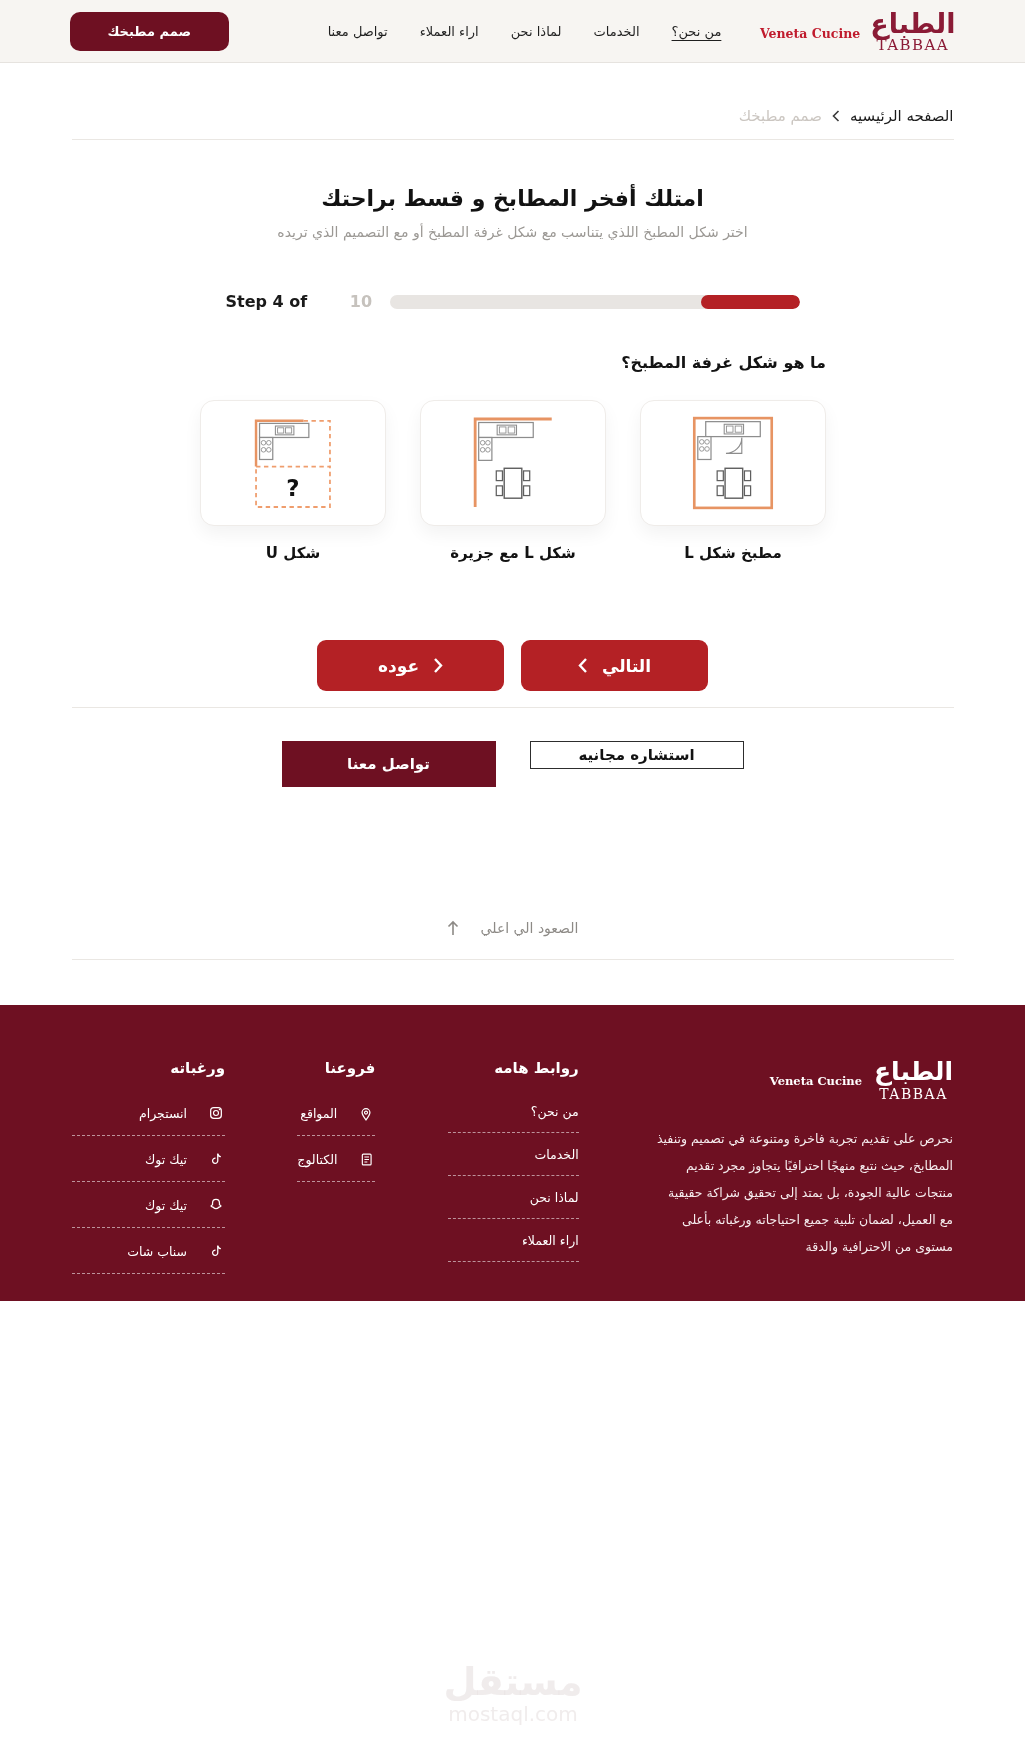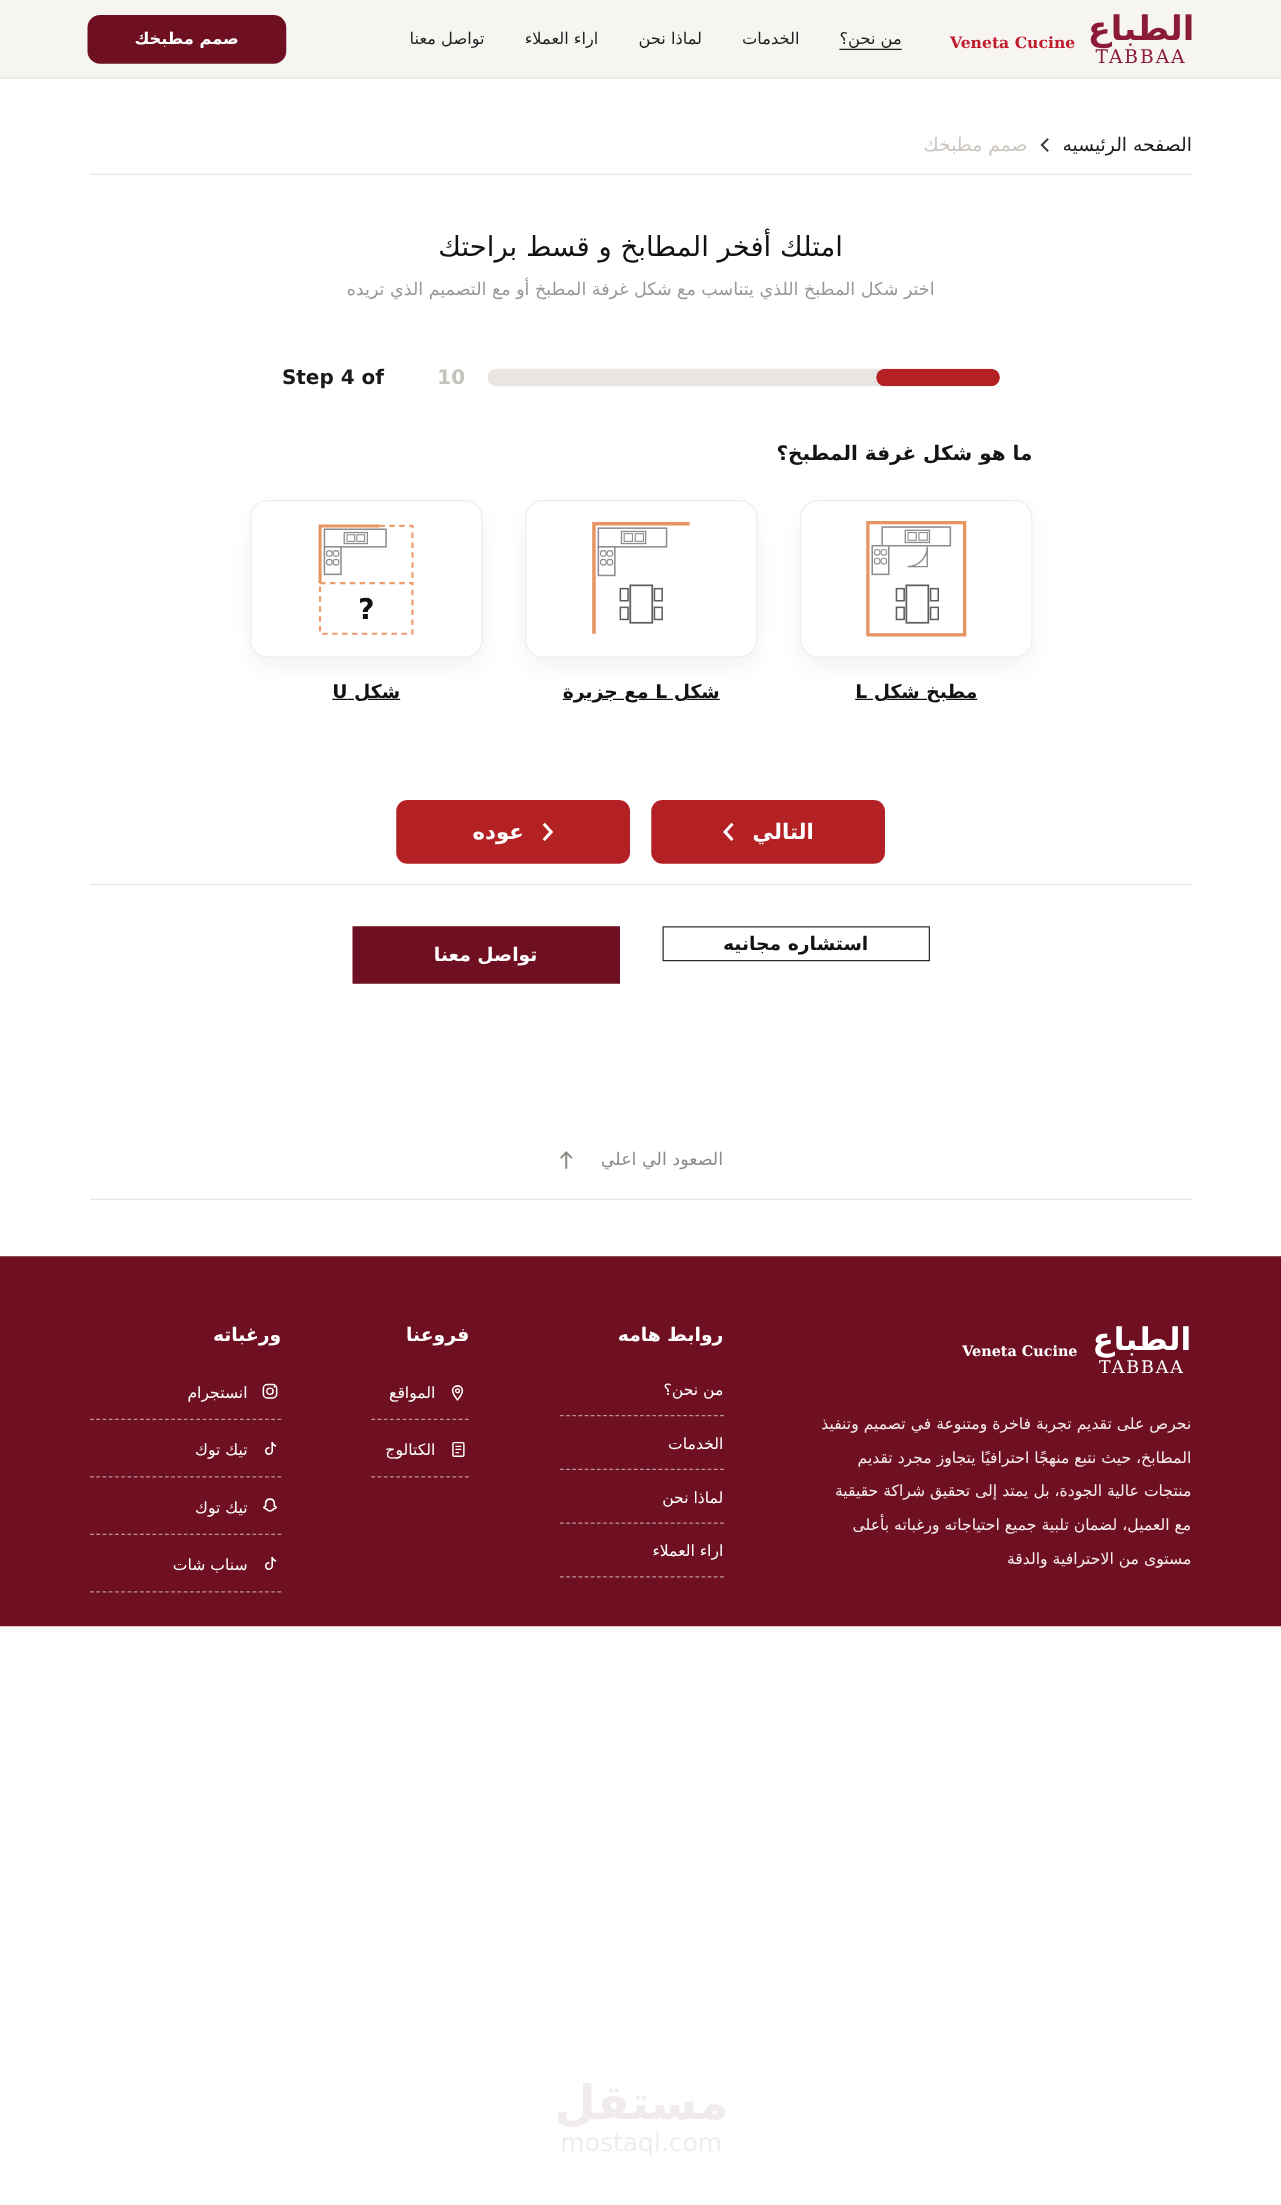--- a/index.html
+++ b/index.html
@@ -25,38 +25,38 @@
   .cta-btn { background:#6e1022; color:#fff; border:none; border-radius:10px; padding:12px 38px; font-size:13px; font-weight:bold; font-family:inherit; cursor:pointer; }
 
   
   .breadcrumb { margin-top:44px; display:flex; align-items:center; gap:9px; font-size:15px; }
   .breadcrumb-parent { color:#1b1b1b; cursor:pointer; }
   .breadcrumb-current { color:#cbc6c1; }
   .rule { border-bottom:1px solid #eae7e3; }
   .breadcrumb-rule { margin-top:14px; }
 
   
-  .hero-title { text-align:center; font-size:22px; font-weight:normal; color:#121212; margin:46px 0 0; }
+  .hero-title { text-align:center; font-size:22px; font-weight:bold; color:#121212; margin:46px 0 0; }
   .hero-subtitle { text-align:center; font-size:14px; color:#9b9894; margin:13px 0 0; }
 
   
   .step-row { width:574px; margin:52px auto 0; direction:ltr; display:flex; align-items:center; gap:18px; }
   .step-label { font-size:16px; font-weight:bold; color:#1a1a1a; white-space:nowrap; }
   .step-total { color:#c6c2bd;margin-left:37px; }
   .progress-track { flex:1; height:14px; background:#e8e5e2; border-radius:8px; position:relative; overflow:hidden; }
   .progress-fill { position:absolute; right:0; top:0; bottom:0; width:24%; background:#b42125; border-radius:8px; }
 
   
   .wizard { width:627px; margin:0 auto; }
   .wizard-question { margin-top:42px; font-size:16px; font-weight:bold; color:#141414; }
   .cards { margin-top:28px; display:flex; gap:34px; }
   .card { width:186px; height:126px; background:#fff; border:1px solid #efece9; border-radius:14px;
           box-shadow:0 8px 18px rgba(0,0,0,0.05); display:flex; align-items:center; justify-content:center; cursor:pointer; }
   .card-labels { display:flex; gap:34px; margin-top:18px; }
-  .card-label { width:186px; text-align:center; font-size:15px; font-weight:bold; color:#121212;text-decoration:underline; }
+  .card-label { width:186px; text-align:center; font-size:15px; font-weight:bold; color:#121212; }
   .plan-q { font-size:26px; font-weight:bold; fill:#111; }
 
   .wizard-buttons { display:flex; justify-content:center; gap:17px; margin-top:78px; }
   .wizard-btn { width:187px; height:51px; background:#b42125; color:#fff; border:none; border-radius:9px;
                 font-size:17px; font-weight:bold; font-family:inherit; display:flex; align-items:center; justify-content:center; gap:14px; cursor:pointer; }
 
   
   .info-title { margin:437px 0 0; text-align:center; font-size:19px; font-weight:bold; color:#121212; }
   .info-rule { margin-top:16px; }
   .info-buttons { margin-top:33px; display:flex; justify-content:center; gap:34px; }
@@ -74,21 +74,21 @@
   .footer { margin-top:45px; height:296px; background:#6e1022; color:#fff; padding:54px 72px 0; }
   .footer-inner { display:flex; justify-content:space-between; }
   .f-about { width:302px; }
   .f-brand-row { display:flex; align-items:center; gap:12px; }
   .f-brand-ar { font-size:25px; font-weight:bold; line-height:1; }
   .f-brand-en { font-family:"DejaVu Serif", serif; font-size:14px; letter-spacing:1.5px; margin-top:2px; }
   .f-partner { font-family:"DejaVu Serif", serif; font-weight:bold; font-size:11.5px; }
   .f-about-text { margin-top:24px; font-size:12.5px; line-height:2.15; color:#f6ecee; }
   .f-col h4 { margin:0 0 27px; font-size:15px; font-weight:bold; }
   .f-col-links { width:131px; } .f-col-branches { width:78px; } .f-col-follow { width:153px; }
-  .f-item { display:flex; align-items:center; gap:9px; font-size:12.5px; padding-bottom:13px; margin-bottom:14px;
+  .f-item { display:flex; align-items:center; gap:20px; font-size:12.5px; padding-bottom:13px; margin-bottom:14px;
             border-bottom:1px dashed rgba(255,255,255,0.55); cursor:pointer; }
   .f-icon { display:inline-flex; width:18px; height:18px; align-items:center; justify-content:center; }
 
   
   .watermark { position:absolute; left:438px; top:1662px; width:150px; text-align:center;
                color:rgba(228,221,220,0.55); pointer-events:none; }
   .watermark-name { font-size:38px; font-weight:bold; line-height:1.1; }
   .watermark-domain { font-size:20px; margin-top:-2px; }
 
   svg { display:block; }

